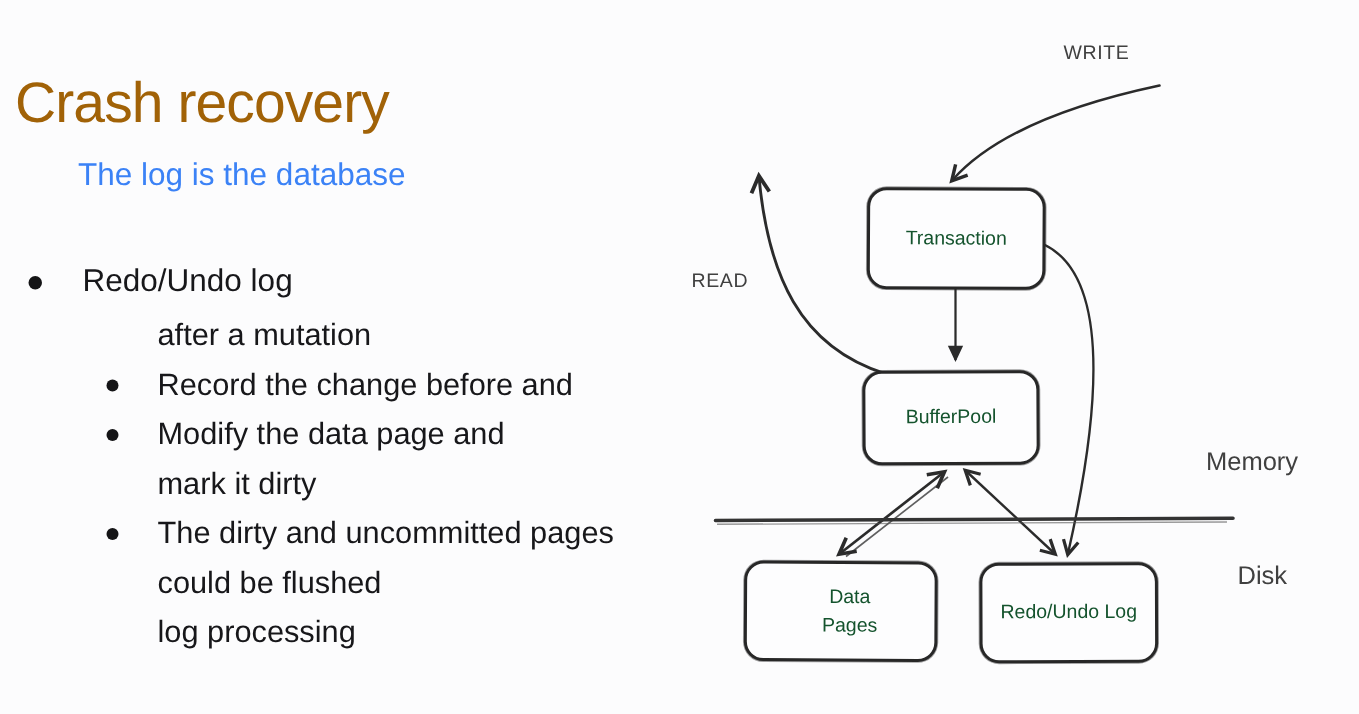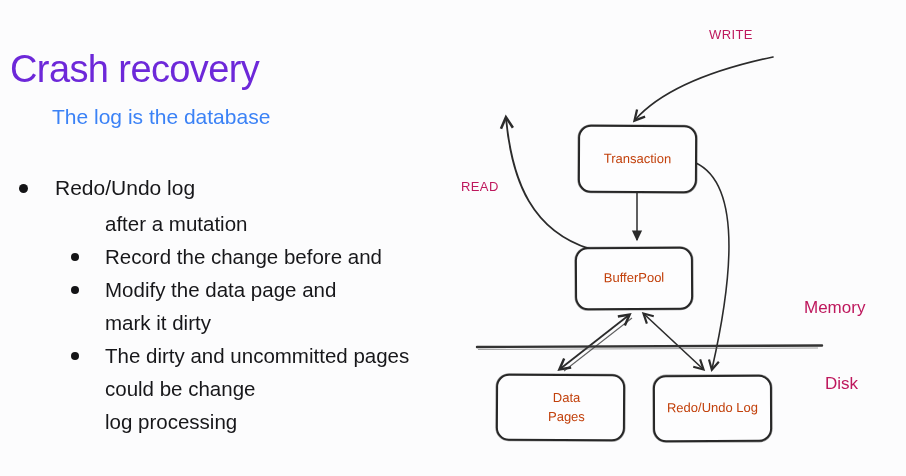--- a/index.html
+++ b/index.html
@@ -13,21 +13,21 @@
     color: #1d1d1f;
   }
 
   
   .title {
     position: absolute;
     left: 10px;
     top: 48px;
     font-size: 38px;
     letter-spacing: -0.6px;
-    color: #6d28d9;
+    color: #a16207;
     white-space: nowrap;
   }
   .subtitle {
     position: absolute;
     left: 52px;
     top: 105px;
     font-size: 21px;
     color: #3b82f6;
     white-space: nowrap;
   }
@@ -83,33 +83,33 @@
     position: absolute;
     z-index: 2;
     border: 2.2px solid #272727;
     border-radius: 13px;
     background: #fdfdfe;
     display: flex;
     align-items: center;
     justify-content: center;
     text-align: center;
     font-size: 13px;
-    color: #c2410c;
+    color: #14532d;
     line-height: 1.4;
     box-shadow: 0 0 0 0.6px rgba(45,45,45,0.45);
   }
   .node-transaction { left: 578px; top: 125px; width: 115px; height: 64px; transform: rotate(0.3deg); }
   .node-bufferpool  { left: 575px; top: 247px; width: 114px; height: 59px; transform: rotate(-0.3deg); }
   .node-datapages   { left: 496px; top: 374px; width: 113px; height: 63px; transform: rotate(0.3deg); padding-left: 12px; }
   .node-redolog     { left: 653px; top: 375px; width: 115px; height: 63px; transform: rotate(-0.2deg); }
 
   .dlabel {
     position: absolute;
     z-index: 2;
-    color: #be185d;
+    color: #404040;
     white-space: nowrap;
   }
   .lbl-write  { left: 709px; top: 27px;  font-size: 13px; letter-spacing: 0.4px; }
   .lbl-read   { left: 461px; top: 179px; font-size: 13px; letter-spacing: 0.4px; }
   .lbl-memory { left: 804px; top: 298px; font-size: 17px; }
   .lbl-disk   { left: 825px; top: 374px; font-size: 17px; }
 </style>
 </head>
 <body>
 
@@ -138,21 +138,21 @@
     </div>
     <div class="l2">
       <span>mark it dirty</span>
     </div>
 
     <div class="l2">
       <span class="dot2"></span>
       <span>The dirty and uncommitted pages</span>
     </div>
     <div class="l2">
-      <span>could be change</span>
+      <span>could be flushed</span>
     </div>
 
     <div class="l2">
       <span>log processing</span>
     </div>
   </div>
 
   <svg class="arrows" width="906" height="476" viewBox="0 0 906 476">
     <defs>
       <marker id="vee" viewBox="0 0 10 10" refX="7.5" refY="5" markerWidth="9" markerHeight="9" orient="auto-start-reverse">

